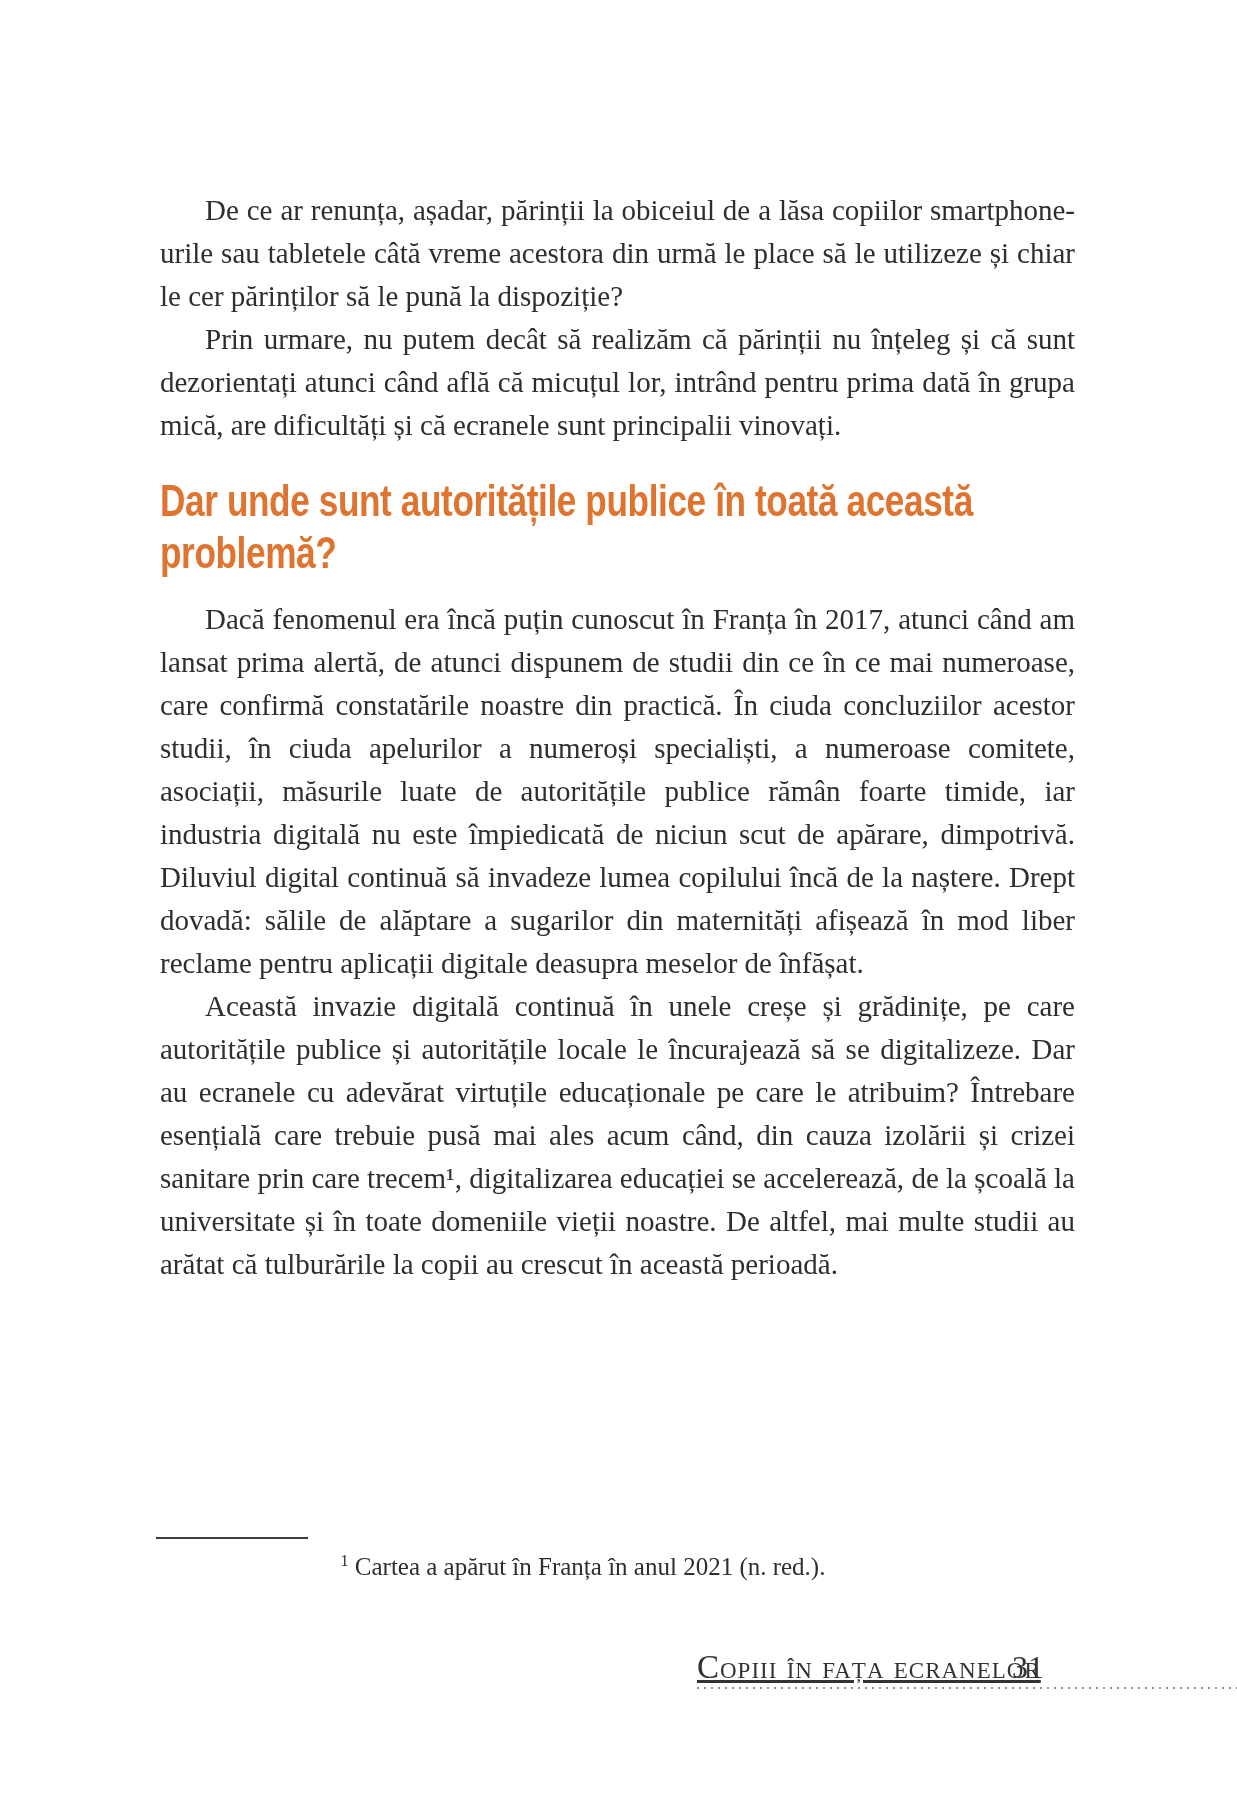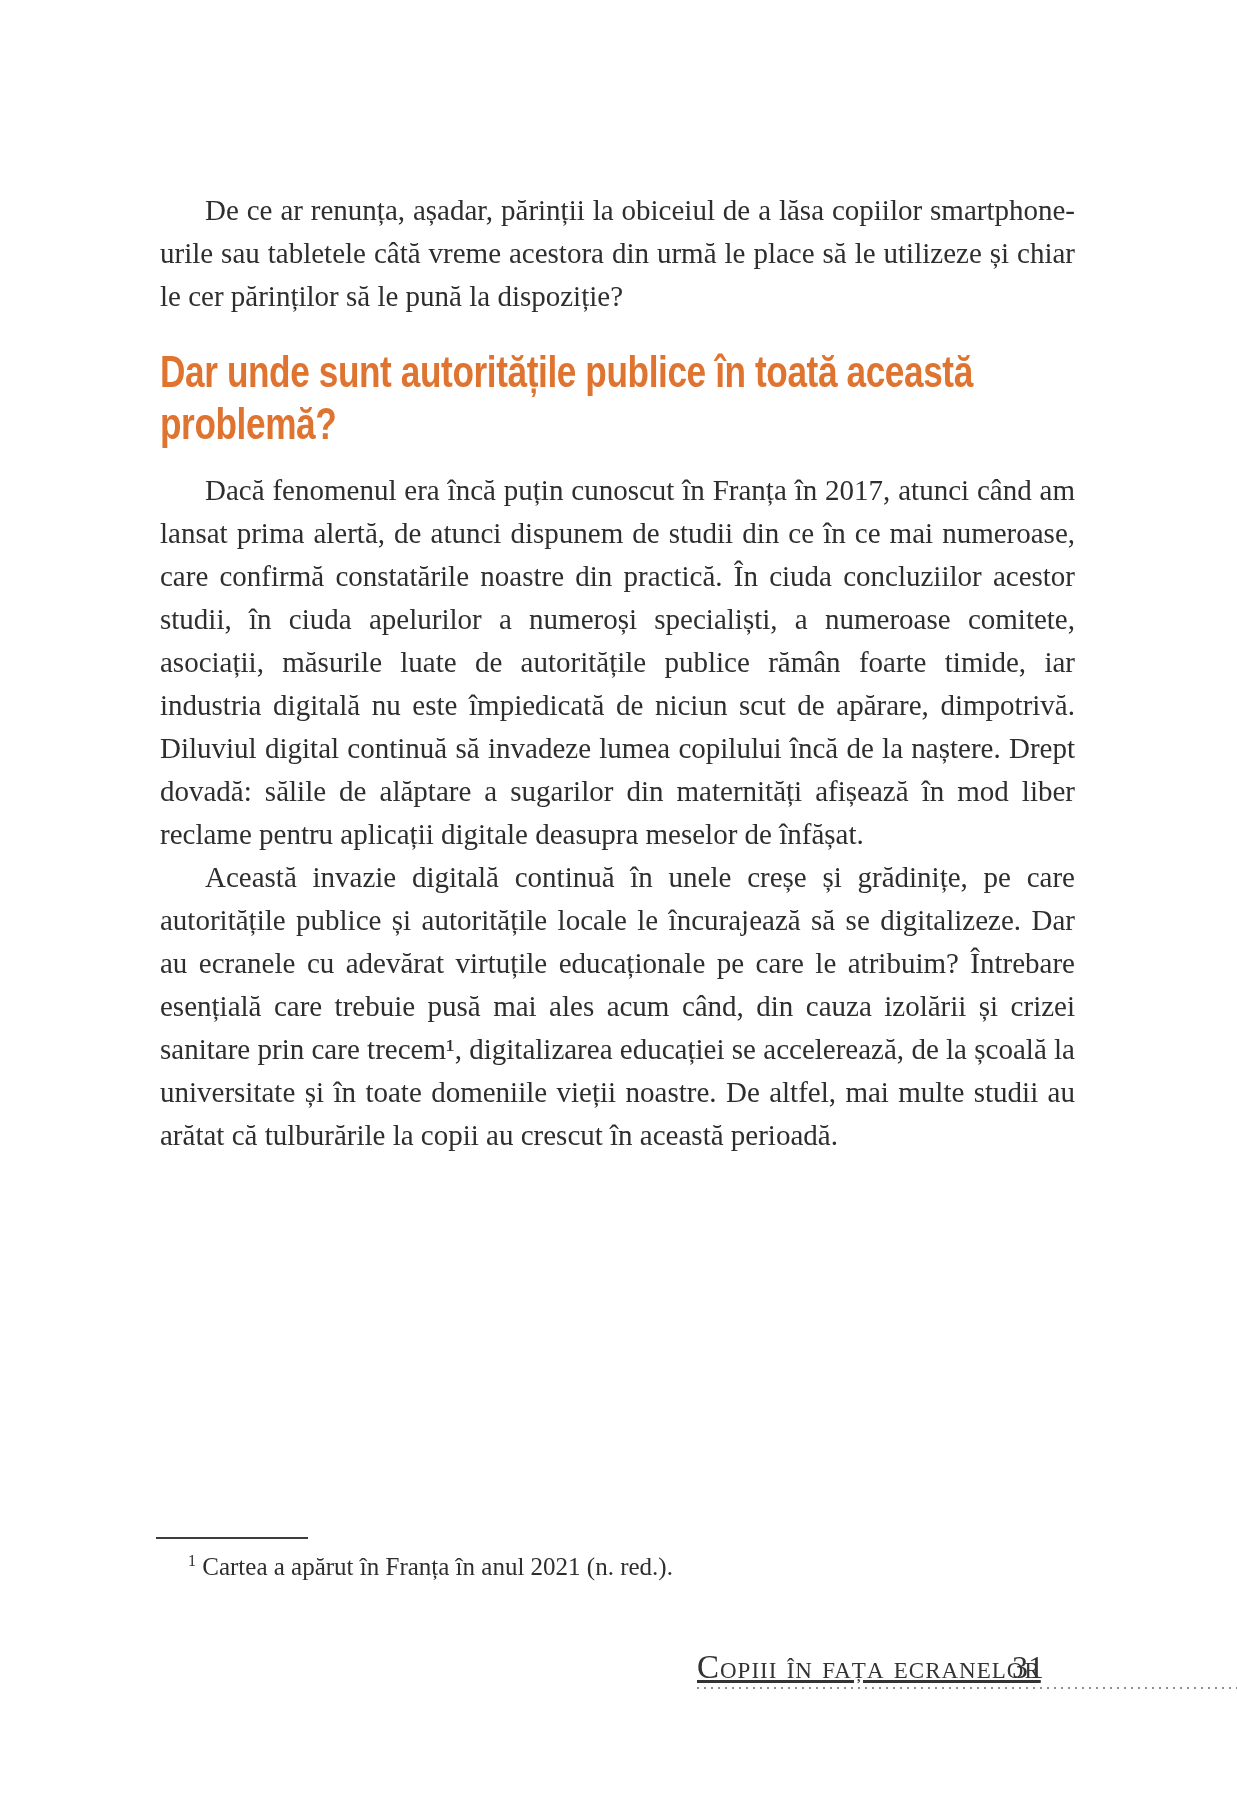--- a/index.html
+++ b/index.html
@@ -49,21 +49,21 @@
     background: #3d3d3d;
   }
   .footnote {
     position: absolute;
     left: 158px;
     top: 1548px;
     width: 820px;
     font-size: 25px;
     line-height: 38px;
     text-indent: 30px;
-    text-align: left;
+    text-align: center;
     color: #2e2e2e;
   }
   .footnote sup {
     font-size: 16px;
     line-height: 0;
   }
   .footer-title {
     position: absolute;
     left: 697px;
     top: 1649px;
@@ -92,20 +92,21 @@
     background: repeating-linear-gradient(90deg, #8f8f8f 0 2px, transparent 2px 7px);
   }
 </style>
 </head>
 <body>
 
 <div class="page">
 
   <div class="content">
     <p>De ce ar renunța, așadar, părinții la obiceiul de a lăsa copiilor smartphone-urile sau tabletele câtă vreme acestora din urmă le place să le utilizeze și chiar le cer părinților să le pună la dispoziție?</p>
+    <p>Prin urmare, nu putem decât să realizăm că părinții nu înțeleg și că sunt dezorientați atunci când află că micuțul lor, intrând pentru prima dată în grupa mică, are dificultăți și că ecranele sunt principalii vinovați.</p>
 
     <div class="section-heading" style="color: rgb(223, 116, 48);">
       <div>Dar unde sunt autoritățile publice în toată această</div>
       <div>problemă?</div>
     </div>
 
     <p>Dacă fenomenul era încă puțin cunoscut în Franța în 2017, atunci când am lansat prima alertă, de atunci dispunem de studii din ce în ce mai numeroase, care confirmă constatările noastre din practică. În ciuda concluziilor acestor studii, în ciuda apelurilor a numeroși specialiști, a numeroase comitete, asociații, măsurile luate de autoritățile publice rămân foarte timide, iar industria digitală nu este împiedicată de niciun scut de apărare, dimpotrivă. Diluviul digital continuă să invadeze lumea copilului încă de la naștere. Drept dovadă: sălile de alăptare a sugarilor din maternități afișează în mod liber reclame pentru aplicații digitale deasupra meselor de înfășat.</p>
     <p>Această invazie digitală continuă în unele creșe și grădinițe, pe care autoritățile publice și autoritățile locale le încurajează să se digitalizeze. Dar au ecranele cu adevărat virtuțile educaționale pe care le atribuim? Întrebare esențială care trebuie pusă mai ales acum când, din cauza izolării și crizei sanitare prin care trecem¹, digitalizarea educației se accelerează, de la școală la universitate și în toate domeniile vieții noastre. De altfel, mai multe studii au arătat că tulburările la copii au crescut în această perioadă.</p>
   </div>
 

